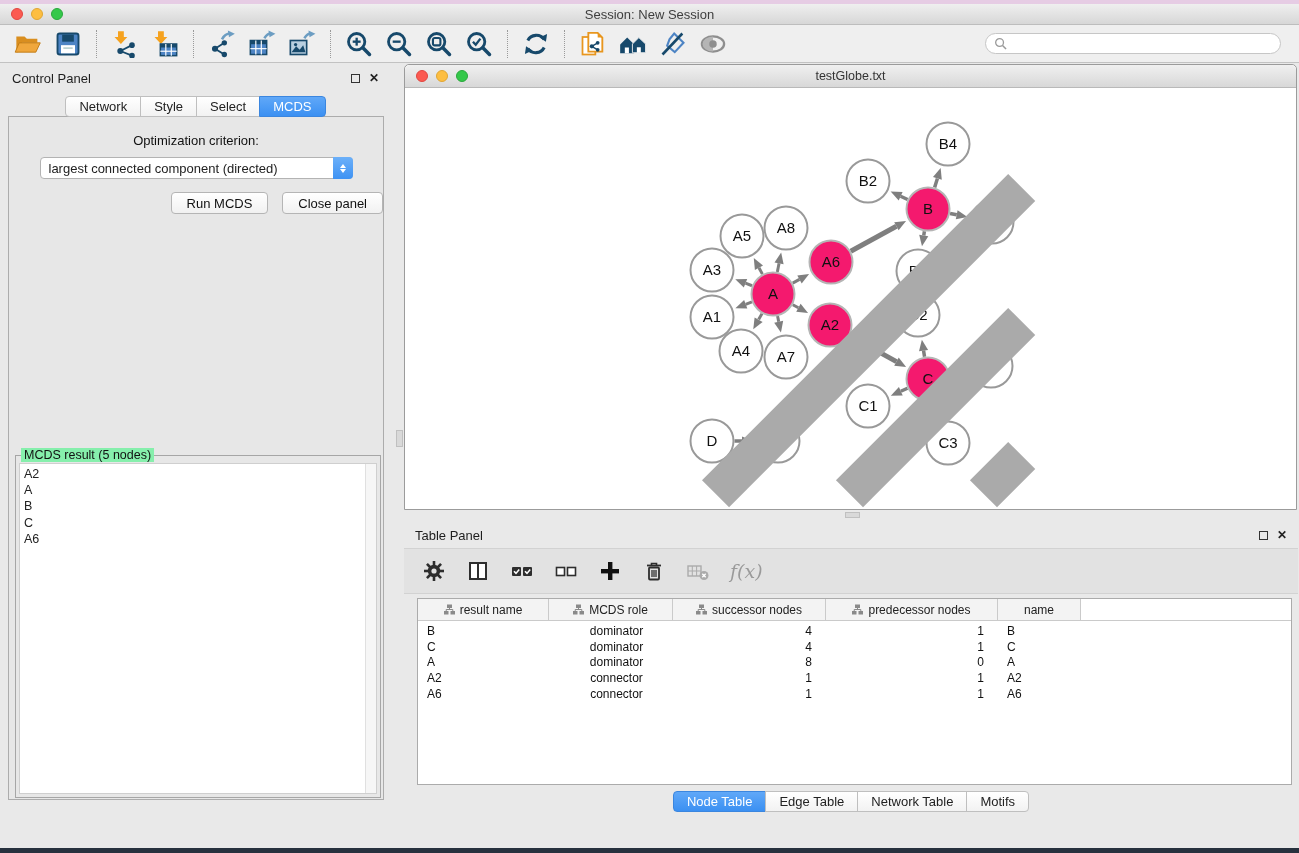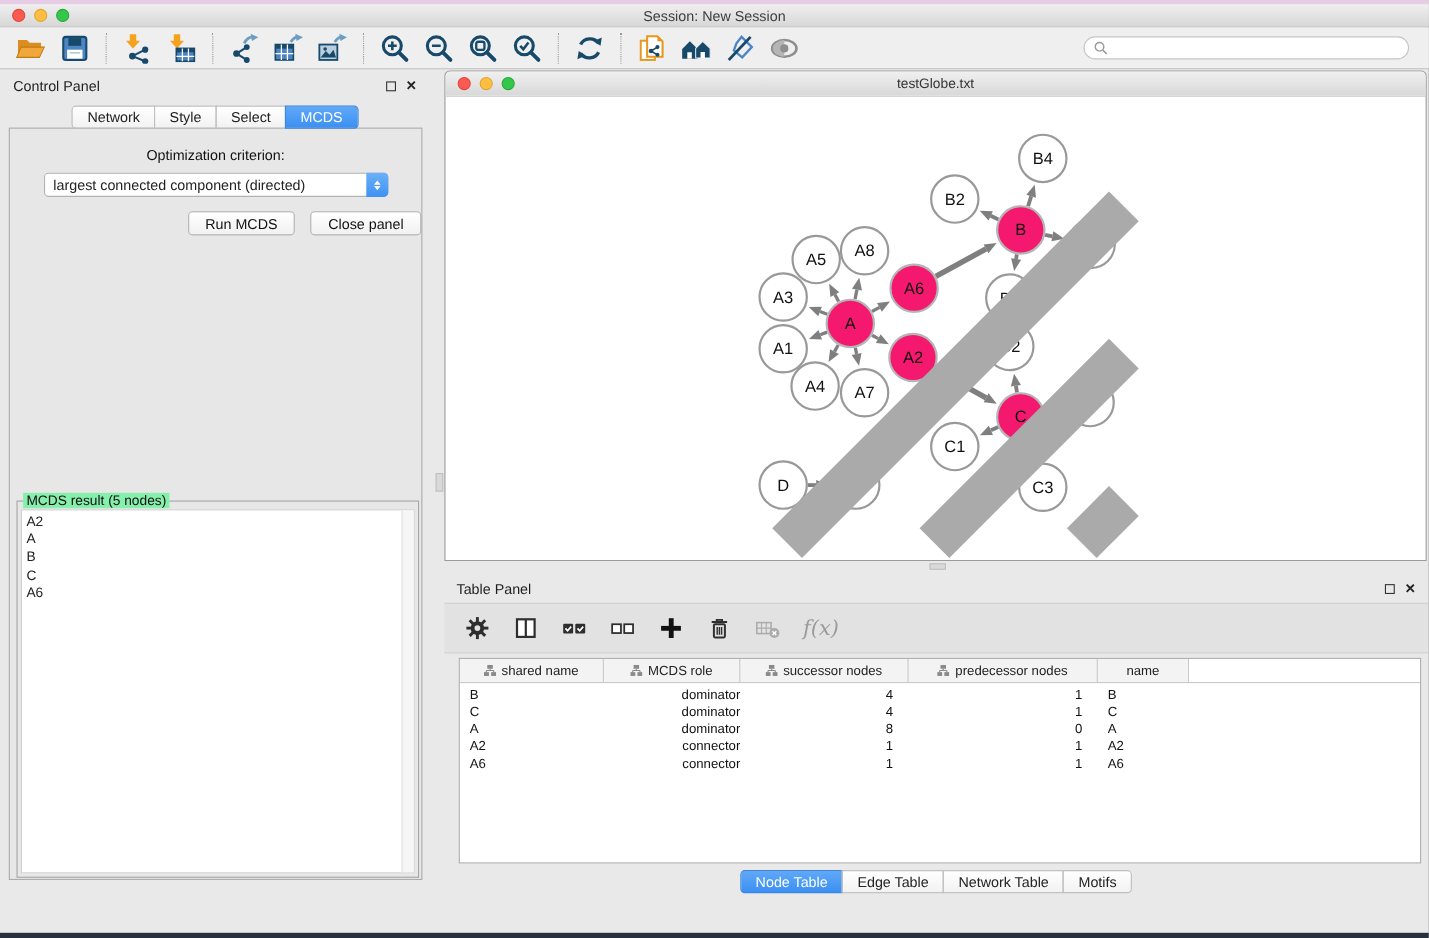--- a/index.html
+++ b/index.html
@@ -85,21 +85,21 @@
   .fx{font-family:"DejaVu Serif",serif;font-style:italic;font-size:19px;color:#9A9A9A;}
   .tp-table{position:absolute;left:14px;top:78px;width:875px;height:187px;background:#fff;
     border:1px solid #ABABAB;overflow:hidden;}
   .thead{height:22px;background:#F3F3F3;border-bottom:1px solid #CACACA;display:flex;font-size:12px;color:#222;}
   .th{display:flex;align-items:center;justify-content:center;gap:5px;border-right:1px solid #CACACA;height:100%;}
   .th.fill{flex:1;border-right:none;background:#fff;}
   .c0{width:131px;}.c1{width:124px;}.c2{width:153px;}.c3{width:172px;}.c4{width:83px;}
   .trow{display:flex;font-size:12px;height:15.7px;line-height:15.7px;color:#111;}
   .td{white-space:nowrap;overflow:hidden;}
   .td.l{padding-left:9px;text-align:left;}
-  .td.l2{padding-left:11px;text-align:right;}
+  .td.l2{padding-left:11px;text-align:center;}
   .td.r{padding-right:14px;text-align:right;}
   .tp-tabs{position:absolute;left:0;right:0;top:271px;display:flex;justify-content:center;}
   
   .statusbar{position:absolute;left:0;top:820px;width:1299px;height:28px;background:#EDEDED;
     border-top:1px solid #BFBFBF;}
   .list-btn{position:absolute;left:12px;top:3px;width:25px;height:22px;background:#F6F6F6;
     border:1px solid #BDBDBD;border-radius:2px;display:flex;align-items:center;justify-content:center;}
   .mem-btn{position:absolute;right:14px;top:3px;height:22px;padding:0 10px;background:#FDFDFD;
     border:1px solid #BDBDBD;border-radius:3px;display:flex;align-items:center;gap:6px;font-size:12.5px;color:#111;}
   .mem-dot{width:11px;height:11px;border-radius:50%;background:#1FA13C;}
@@ -527,21 +527,21 @@
                     <rect x="0" y="7" width="4.5" height="3.5"></rect>
                     <rect x="6.5" y="7" width="4.5" height="3.5"></rect>
                   </g>
                   <g stroke="#8A8A8A" stroke-width="1">
                     <line x1="5.5" y1="4" x2="5.5" y2="5.5"></line>
                     <line x1="2.2" y1="5.5" x2="8.8" y2="5.5"></line>
                     <line x1="2.2" y1="5.5" x2="2.2" y2="7"></line>
                     <line x1="8.8" y1="5.5" x2="8.8" y2="7"></line>
                   </g>
                 </svg>
-              <span>shared name</span>
+              <span>result name</span>
             </div>
             <div class="th c1">
               <svg class="hicon" viewBox="0 0 11 11">
                   <g fill="#8A8A8A">
                     <rect x="3" y="0.5" width="5" height="3.5"></rect>
                     <rect x="0" y="7" width="4.5" height="3.5"></rect>
                     <rect x="6.5" y="7" width="4.5" height="3.5"></rect>
                   </g>
                   <g stroke="#8A8A8A" stroke-width="1">
                     <line x1="5.5" y1="4" x2="5.5" y2="5.5"></line>

